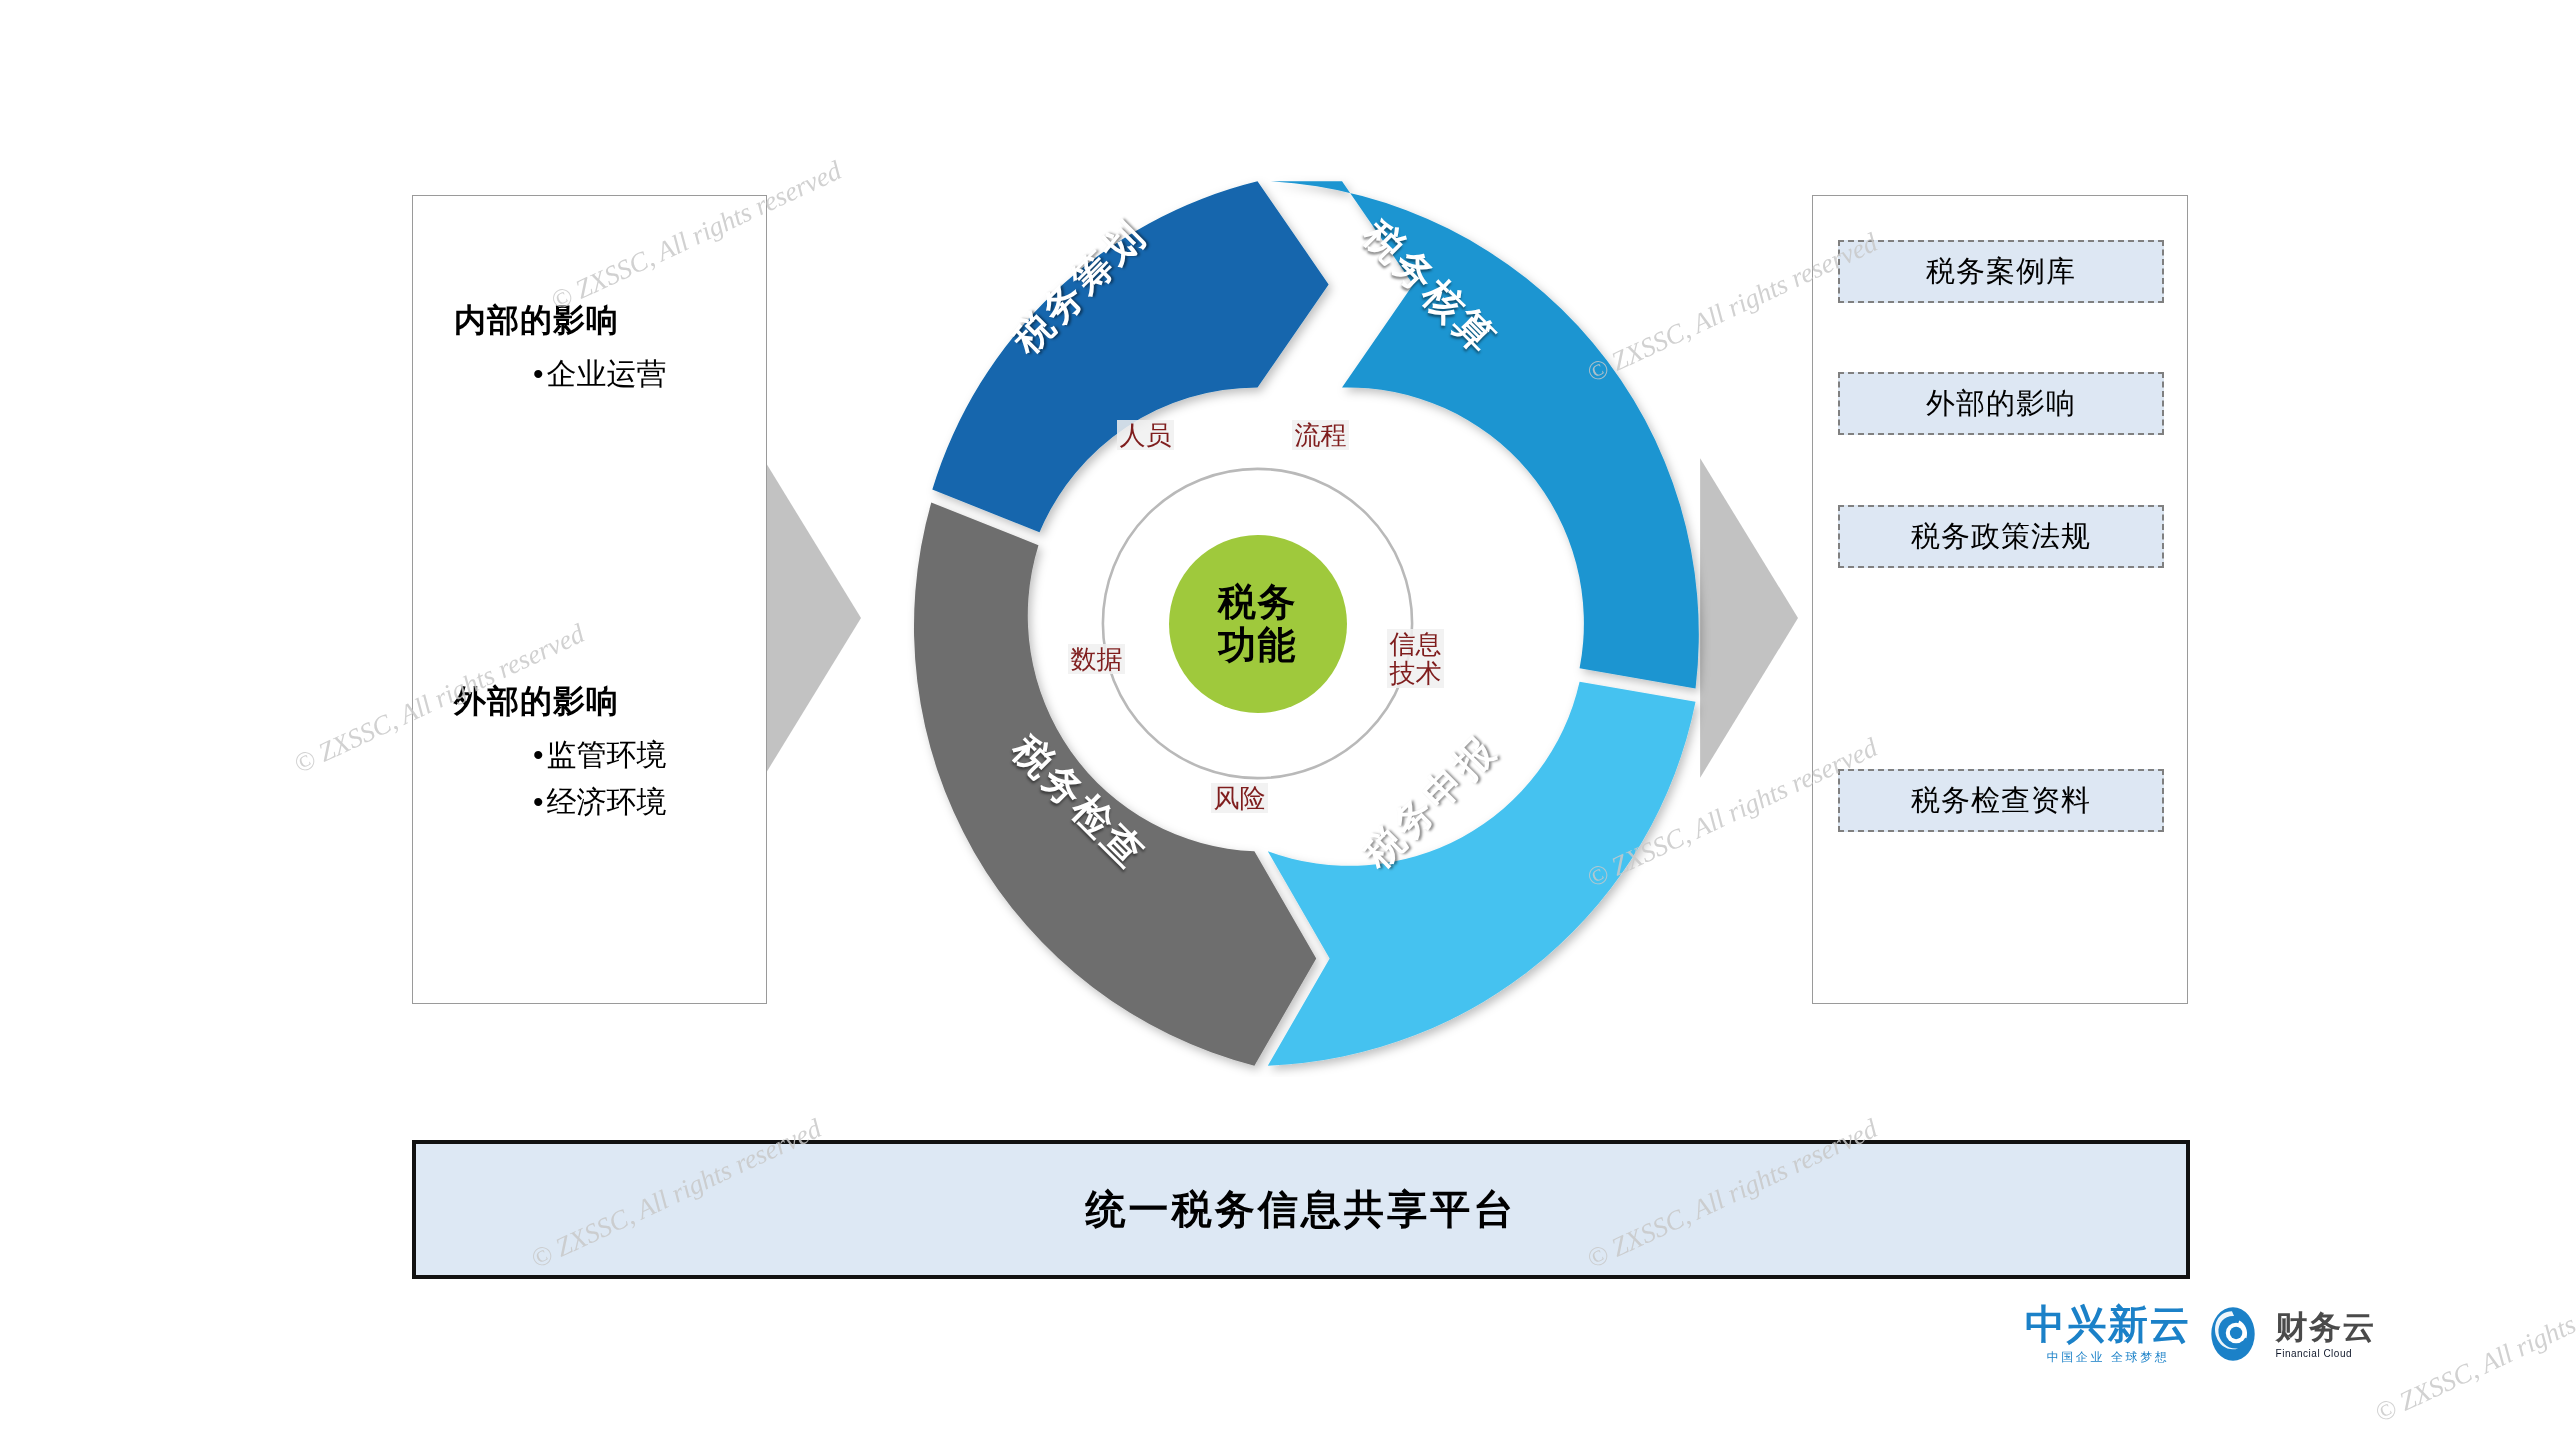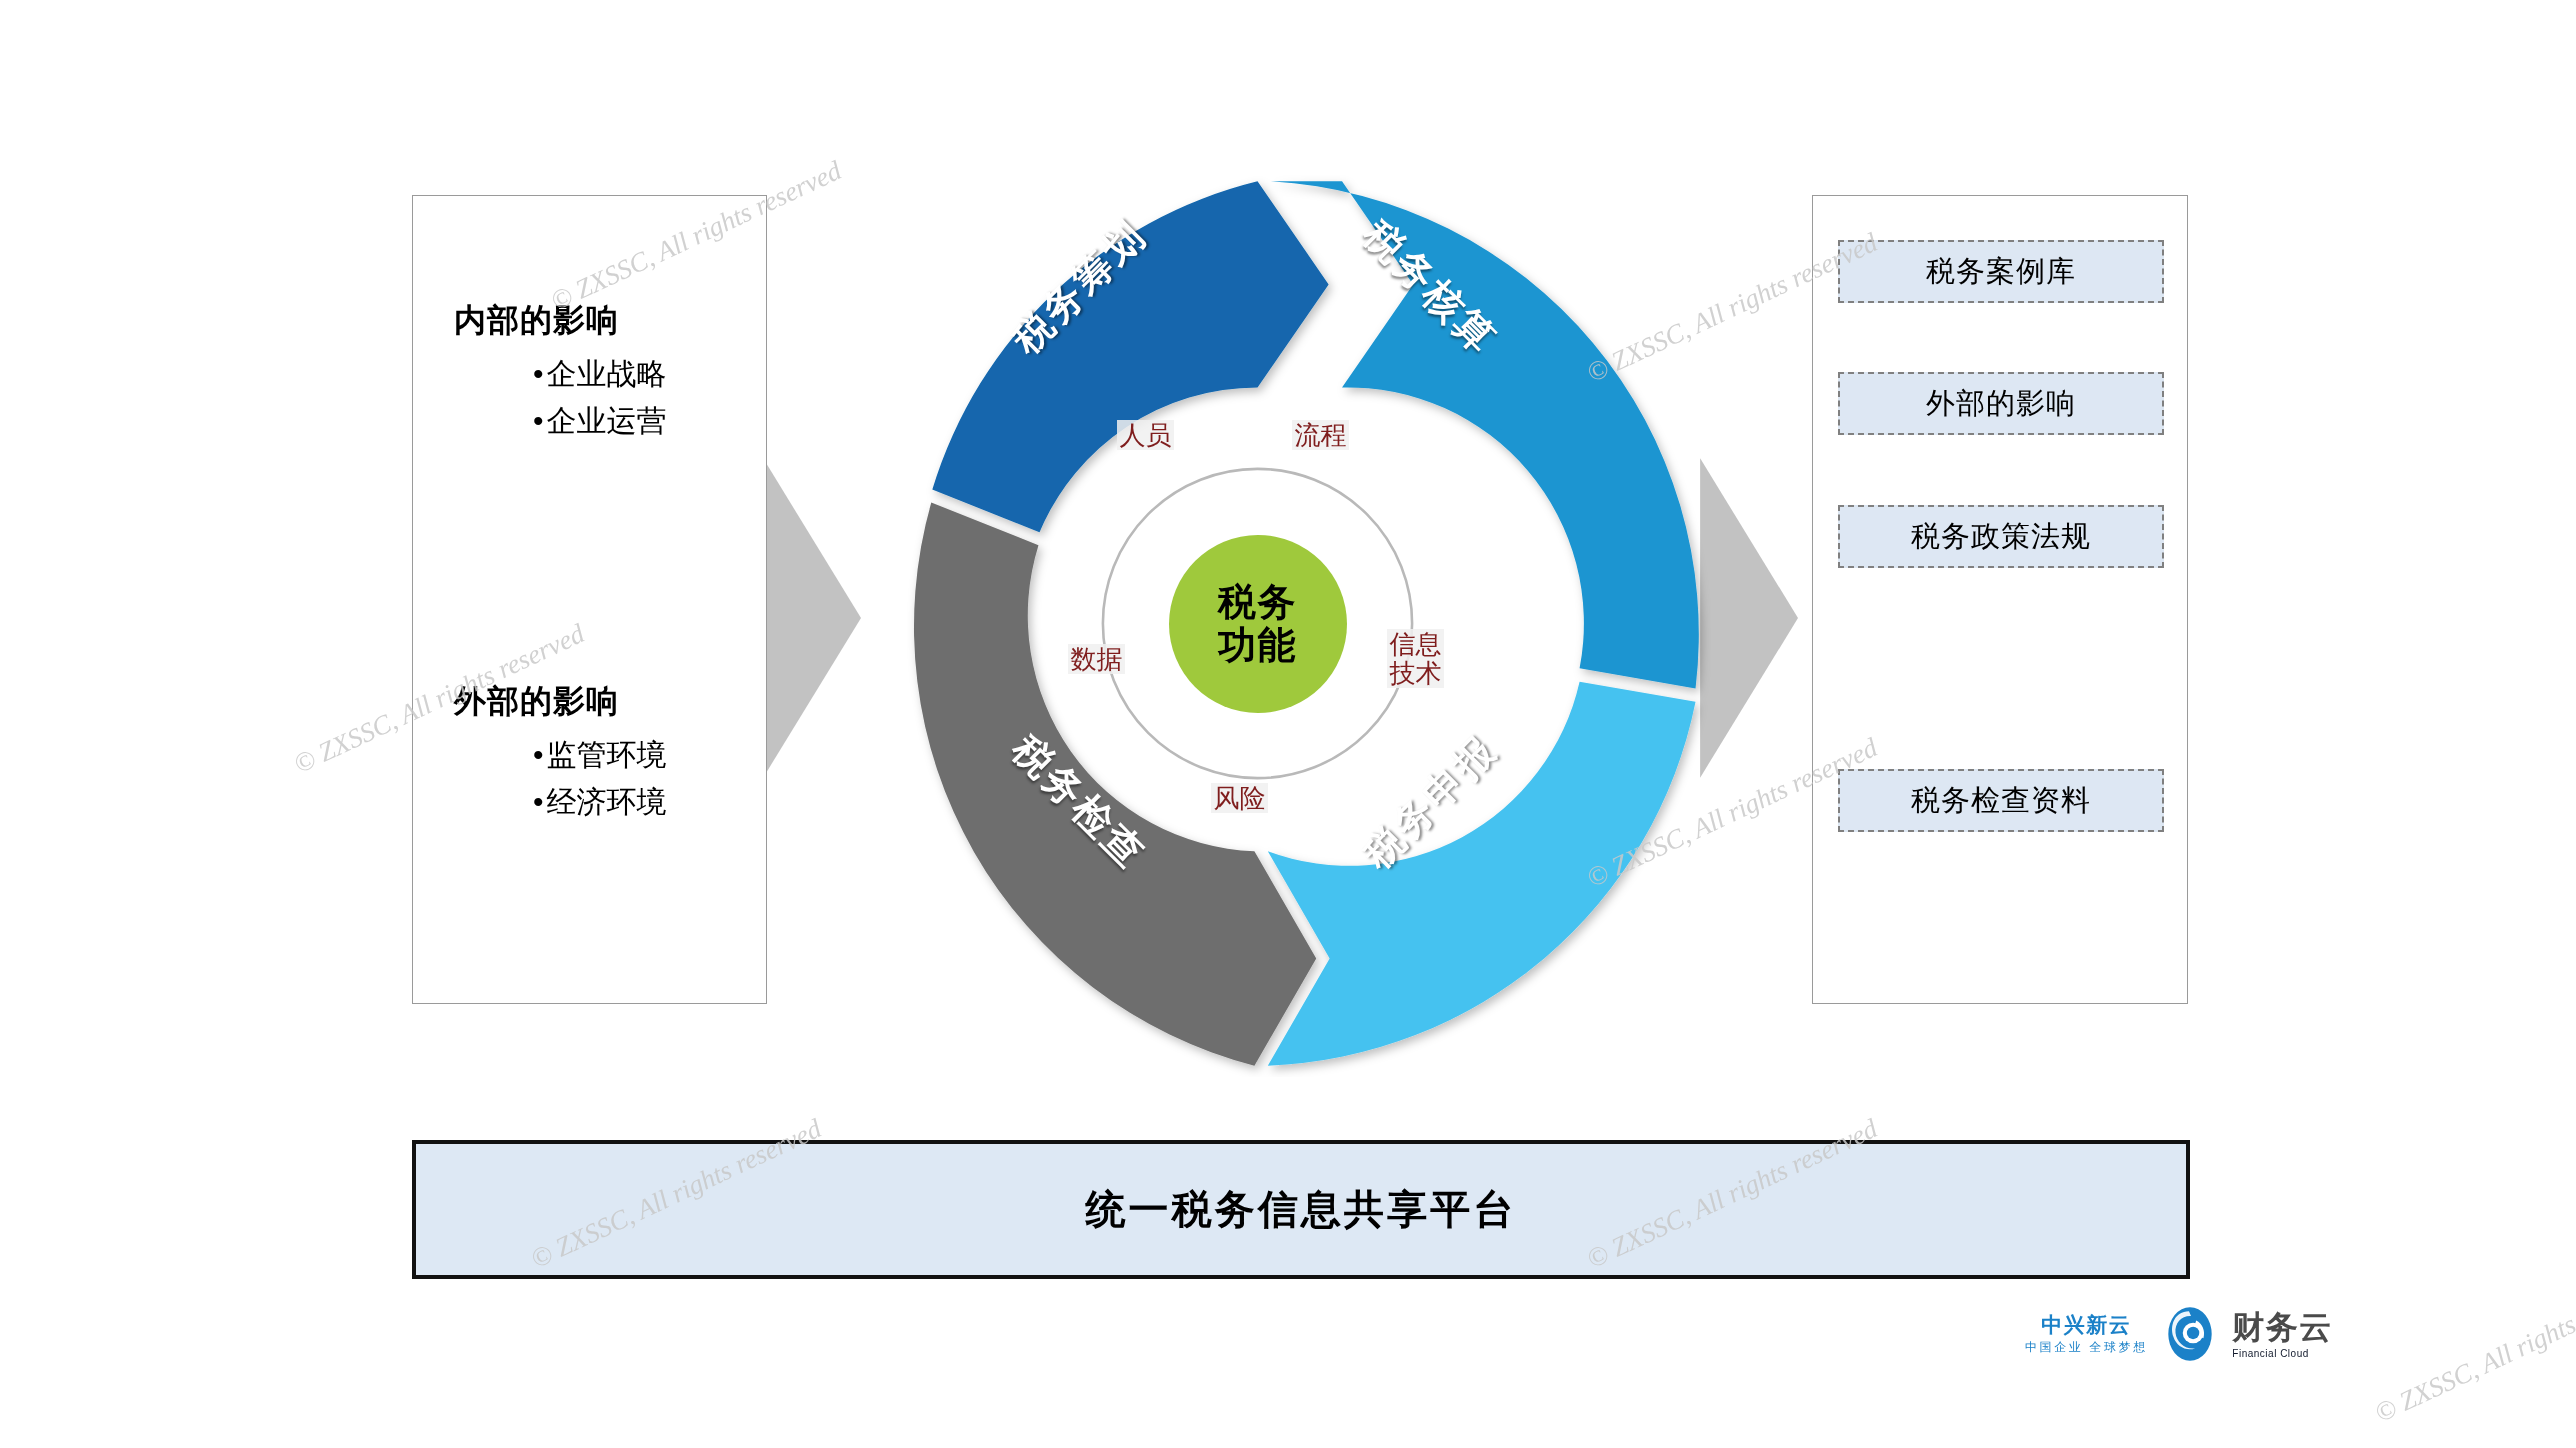--- a/index.html
+++ b/index.html
@@ -72,34 +72,33 @@
   #bottom-bar{
     position:absolute;left:412px;top:1140px;width:1778px;height:139px;
     background:#dde8f4;border:4.6px solid #111;box-sizing:border-box;
     display:flex;align-items:center;justify-content:center;z-index:10;
   }
   #bottom-bar-text{font-size:40px;font-weight:bold;letter-spacing:3.1px;}
 
   
   #logo{position:absolute;left:2025px;top:1303px;display:flex;align-items:center;z-index:30;}
   .logo-cn{display:flex;flex-direction:column;align-items:center;}
-  .logo-cn-main{font-size:21px;font-weight:bold;color:#1b81c8;letter-spacing:1.5px;line-height:1;}
+  .logo-cn-main{font-size:40px;font-weight:bold;color:#1b81c8;letter-spacing:1.5px;line-height:1;}
   .logo-cn-sub{font-size:12px;color:#1b81c8;letter-spacing:2.6px;margin-top:4.6px;}
   .logo-mark{margin:0 11.3px;}
   .logo-fc{display:flex;flex-direction:column;align-items:flex-start;}
   .logo-fc-main{font-size:32px;font-weight:bold;color:#4a4a4a;letter-spacing:1.5px;line-height:1;}
   .logo-fc-sub{font-size:10px;color:#0f172a;letter-spacing:0.5px;margin-top:4.6px;}
 </style>
 </head>
 <body>
 
 <div class="panel" id="left-panel">
   <div class="lp-head" style="top:103px">内部的影响</div>
   <div class="lp-bullets" style="top:155px">
-    <div class="lp-bullet">企业战略</div>
     <div class="lp-bullet">企业运营</div>
   </div>
 
   <div class="lp-head" style="top:484px">外部的影响</div>
   <div class="lp-bullets" style="top:536px">
     <div class="lp-bullet">监管环境</div>
     <div class="lp-bullet">经济环境</div>
   </div>
 </div>
 

